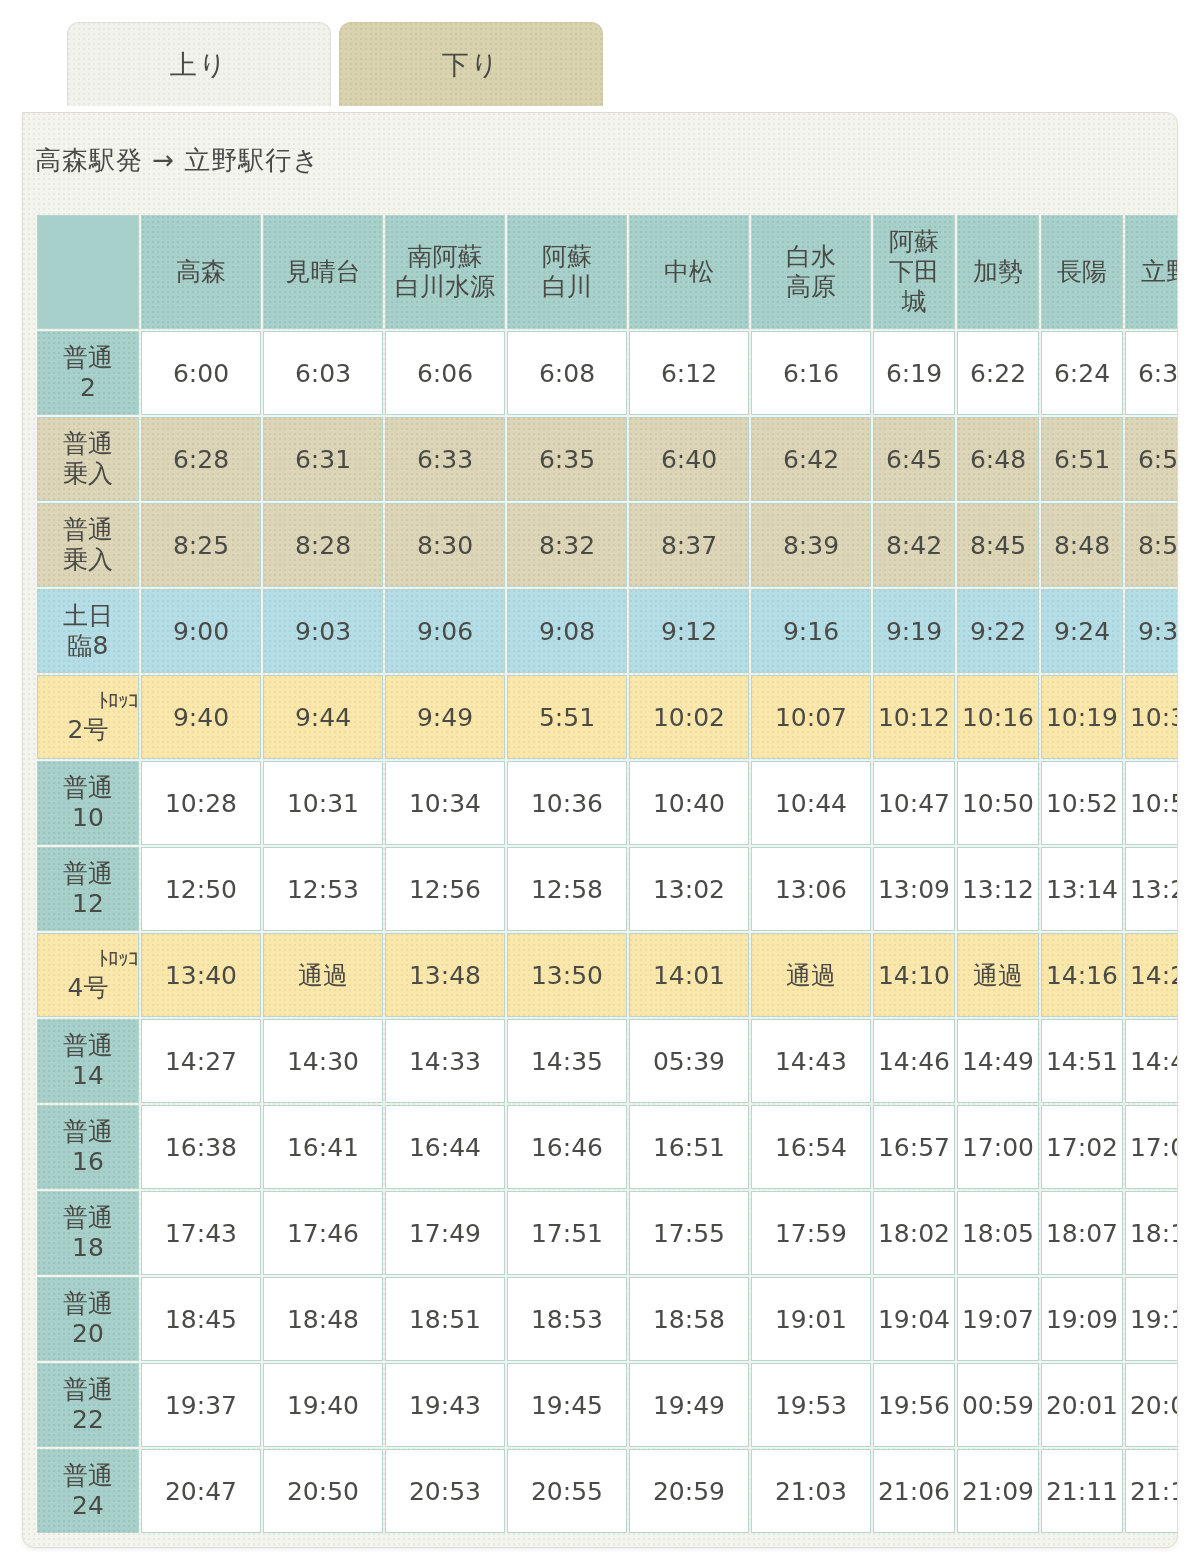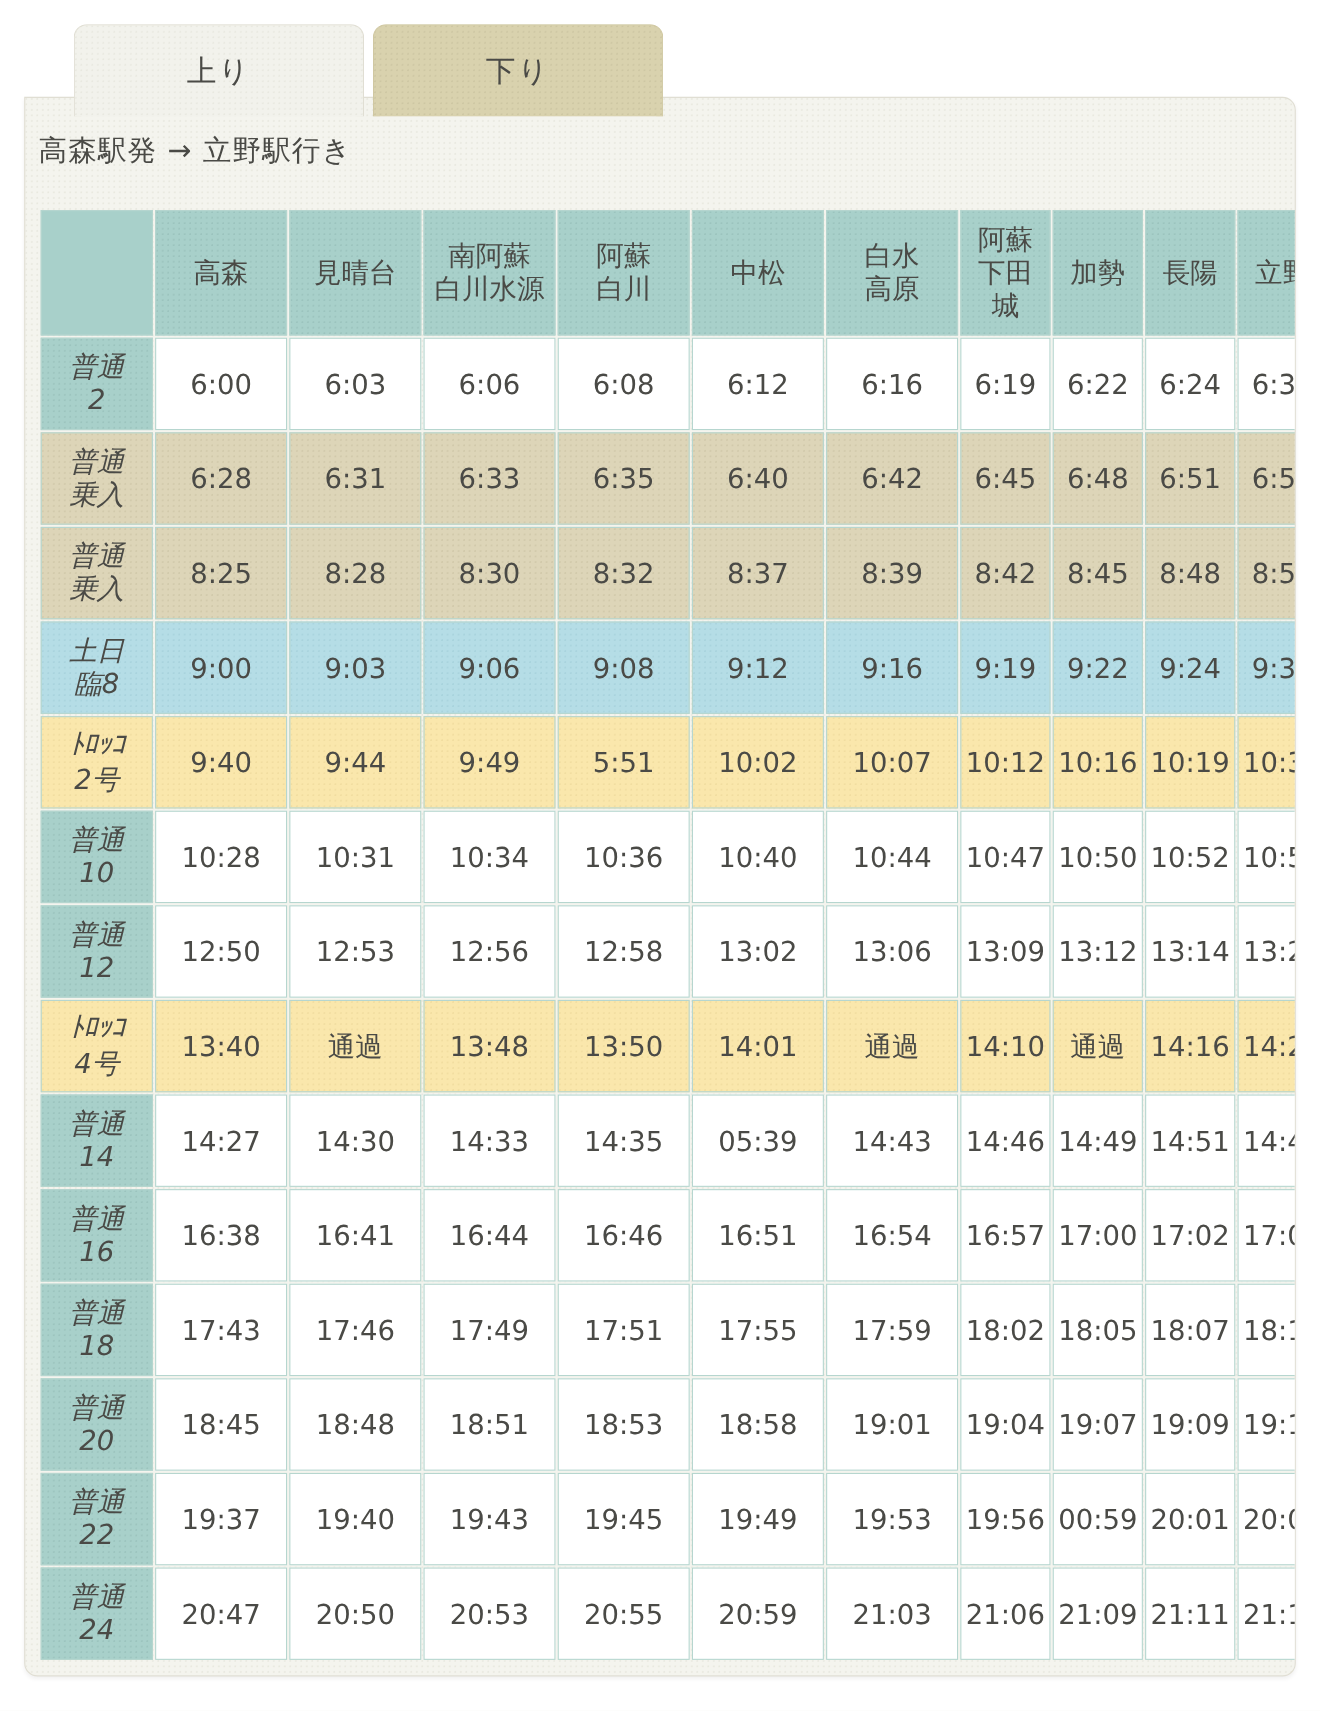--- a/index.html
+++ b/index.html
@@ -58,21 +58,21 @@
     background-size: 5px 5px;
     margin-left: 8px;
     border-color: #d0c8a2;
     text-align: center;
   }
 
   
   .card {
     position: absolute;
     left: 22px;
-    top: 88px;
+    top: 112px;
     width: 1156px;
     height: 1436px;
     background: #f4f4ee;
     background-image:
       radial-gradient(circle at 1px 1px, rgba(175,175,150,0.17) 0.7px, transparent 0.95px);
     background-size: 5px 5px;
     border: 1px solid #e0ded3;
     border-radius: 0 12px 12px 12px;
     box-shadow: 0 2px 4px rgba(0,0,0,0.06);
     overflow: hidden;
@@ -134,23 +134,22 @@
 
   
   td.rowlabel {
     height: 84px;
     font-size: 24px;
     line-height: 1.25;
     background: #a8d0ca;
     background-image:
       radial-gradient(circle at 1px 1px, rgba(110,150,145,0.22) 0.7px, transparent 0.95px);
     background-size: 5px 5px;
-    font-style: italic;
-  }
-  td.rowlabel .lbl-sm { font-size: 26px; letter-spacing: -0.5px; }
+  }
+  td.rowlabel .lbl-sm { font-size: 21px; letter-spacing: -0.5px; text-align: right; }
 
   td.cell { height: 84px; background: #ffffff; }
 
   
   tr.style-plain td.cell    { background: #ffffff; }
 
   tr.style-tan td.rowlabel,
   tr.style-tan td.cell      {
     background: #ddd5b8;
     background-image:

